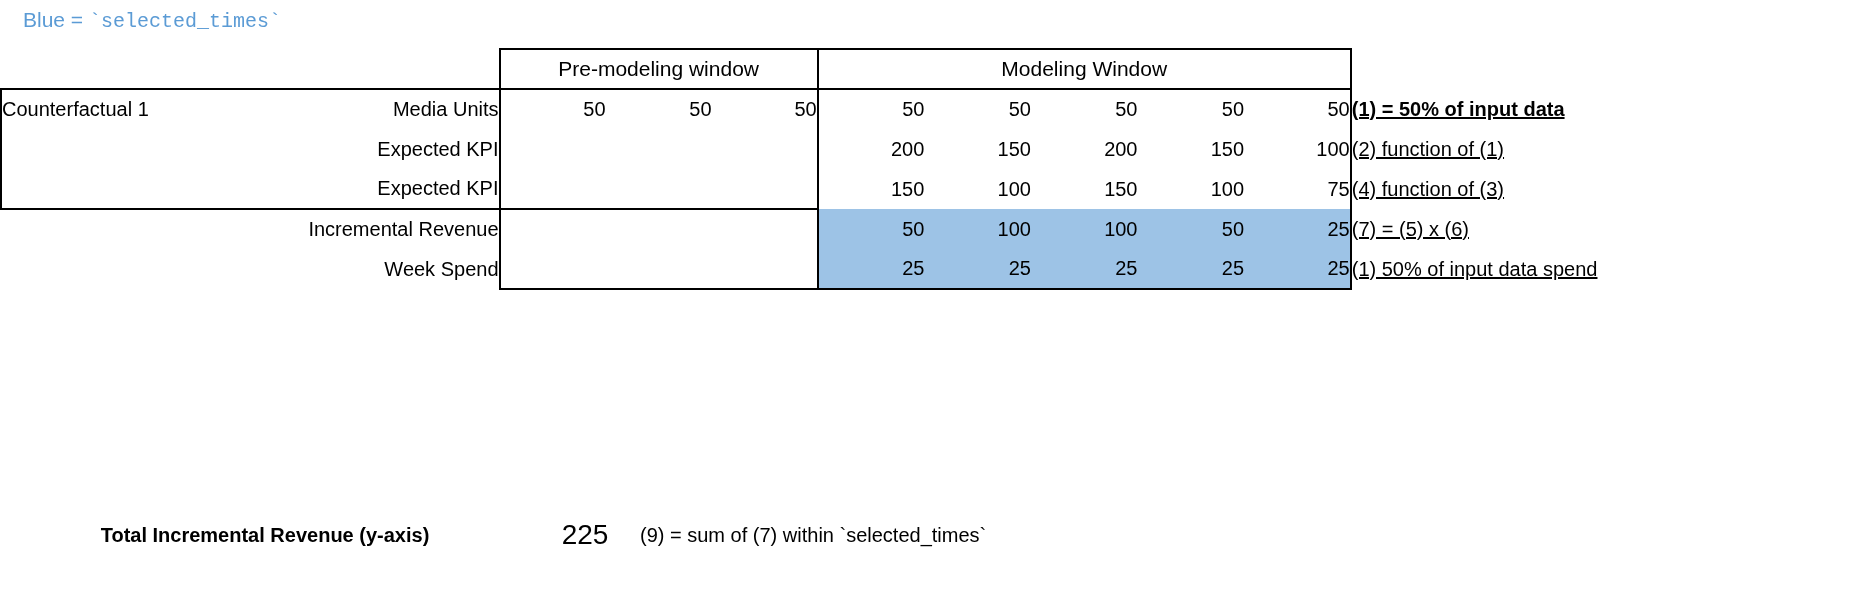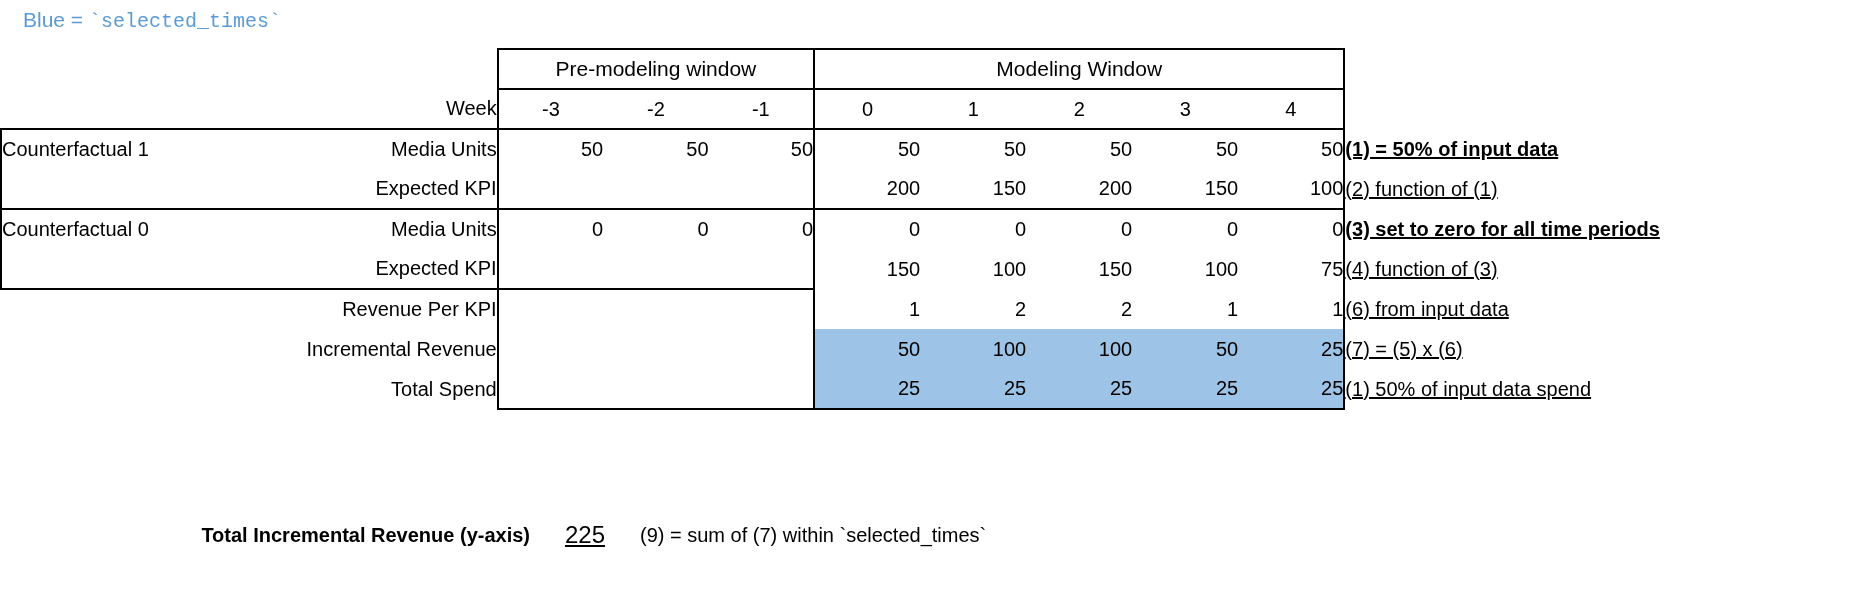--- a/index.html
+++ b/index.html
@@ -114,31 +114,30 @@
     top: 515px;
     font-size: 20px;
   }
   table.tot {
     border-collapse: collapse;
     table-layout: fixed;
   }
   table.tot td { padding: 0; }
   .t-lbl {
     width: 530px;
-    text-align: right;
+    text-align: center;
     padding-right: 12px;
     font-weight: bold;
     font-size: 20px;
     white-space: nowrap;
   }
   .t-val {
     width: 110px;
     text-align: center;
-    font-size: 24px;
-    text-decoration: underline;
+    font-size: 28px;
   }
   .t-note {
     text-align: left;
     padding-left: 28px;
     font-size: 20px;
     white-space: nowrap;
   }
   .t-row { height: 40px; }
 </style>
 </head>
@@ -166,32 +165,20 @@
       </colgroup>
       <tbody>
 
         <tr class="row-h">
           <td></td>
           <td class="hdr-span bl bt bb br" colspan="3">Pre-modeling window</td>
           <td class="hdr-span bt bb br" colspan="5">Modeling Window</td>
           <td></td>
         </tr>
 
-        <tr class="row-h">
-          <td class="lbl">Week</td>
-          <td class="num-c bl">-3</td>
-          <td class="num-c">-2</td>
-          <td class="num-c">-1</td>
-          <td class="num-c bl">0</td>
-          <td class="num-c">1</td>
-          <td class="num-c">2</td>
-          <td class="num-c">3</td>
-          <td class="num-c br">4</td>
-          <td></td>
-        </tr>
 
         <tr class="row-h">
           <td class="bl bt">
             <table style="width:100%;border-collapse:collapse;">
               <tbody>
                   <tr>
                 <td class="lbl-left" style="width:270px;">Counterfactual 1</td>
                 <td class="lbl">Media Units</td>
               </tr>
             </tbody>
@@ -214,84 +201,51 @@
           <td class="num"></td>
           <td class="num"></td>
           <td class="num bl">200</td>
           <td class="num">150</td>
           <td class="num">200</td>
           <td class="num">150</td>
           <td class="num br">100</td>
           <td class="note">(2) function of (1)</td>
         </tr>
 
-        <tr class="row-h">
-          <td class="bl bt">
-            <table style="width:100%;border-collapse:collapse;">
-              <tbody>
-                  <tr>
-                <td class="lbl-left" style="width:270px;">Counterfactual 0</td>
-                <td class="lbl">Media Units</td>
-              </tr>
-            </tbody>
-              </table>
-          </td>
-          <td class="num bl bt">0</td>
-          <td class="num bt">0</td>
-          <td class="num bt">0</td>
-          <td class="num bl bt">0</td>
-          <td class="num bt">0</td>
-          <td class="num bt">0</td>
-          <td class="num bt">0</td>
-          <td class="num bt br">0</td>
-          <td class="note b">(3) set to zero for all time periods</td>
-        </tr>
 
         <tr class="row-h">
           <td class="lbl bl bb">Expected KPI</td>
           <td class="num bl bb"></td>
           <td class="num bb"></td>
           <td class="num bb"></td>
           <td class="num bl">150</td>
           <td class="num">100</td>
           <td class="num">150</td>
           <td class="num">100</td>
           <td class="num br">75</td>
           <td class="note">(4) function of (3)</td>
         </tr>
 
 
-        <tr class="row-h">
-          <td class="lbl">Revenue Per KPI</td>
-          <td class="num bl"></td>
-          <td class="num"></td>
-          <td class="num"></td>
-          <td class="num bl">1</td>
-          <td class="num">2</td>
-          <td class="num">2</td>
-          <td class="num">1</td>
-          <td class="num br">1</td>
-          <td class="note">(6) from input data</td>
-        </tr>
 
         <tr class="row-h">
           <td class="lbl">Incremental Revenue</td>
           <td class="num bl"></td>
           <td class="num"></td>
           <td class="num"></td>
           <td class="num bl blue">50</td>
           <td class="num blue">100</td>
           <td class="num blue">100</td>
           <td class="num blue">50</td>
           <td class="num br blue">25</td>
           <td class="note">(7) = (5) x (6)</td>
         </tr>
 
         <tr class="row-h">
-          <td class="lbl">Total Spend</td>
+          <td class="lbl">Week Spend</td>
           <td class="num bl bb"></td>
           <td class="num bb"></td>
           <td class="num bb"></td>
           <td class="num bl bb blue">25</td>
           <td class="num bb blue">25</td>
           <td class="num bb blue">25</td>
           <td class="num bb blue">25</td>
           <td class="num bb br blue">25</td>
           <td class="note">(1) 50% of input data spend</td>
         </tr>

